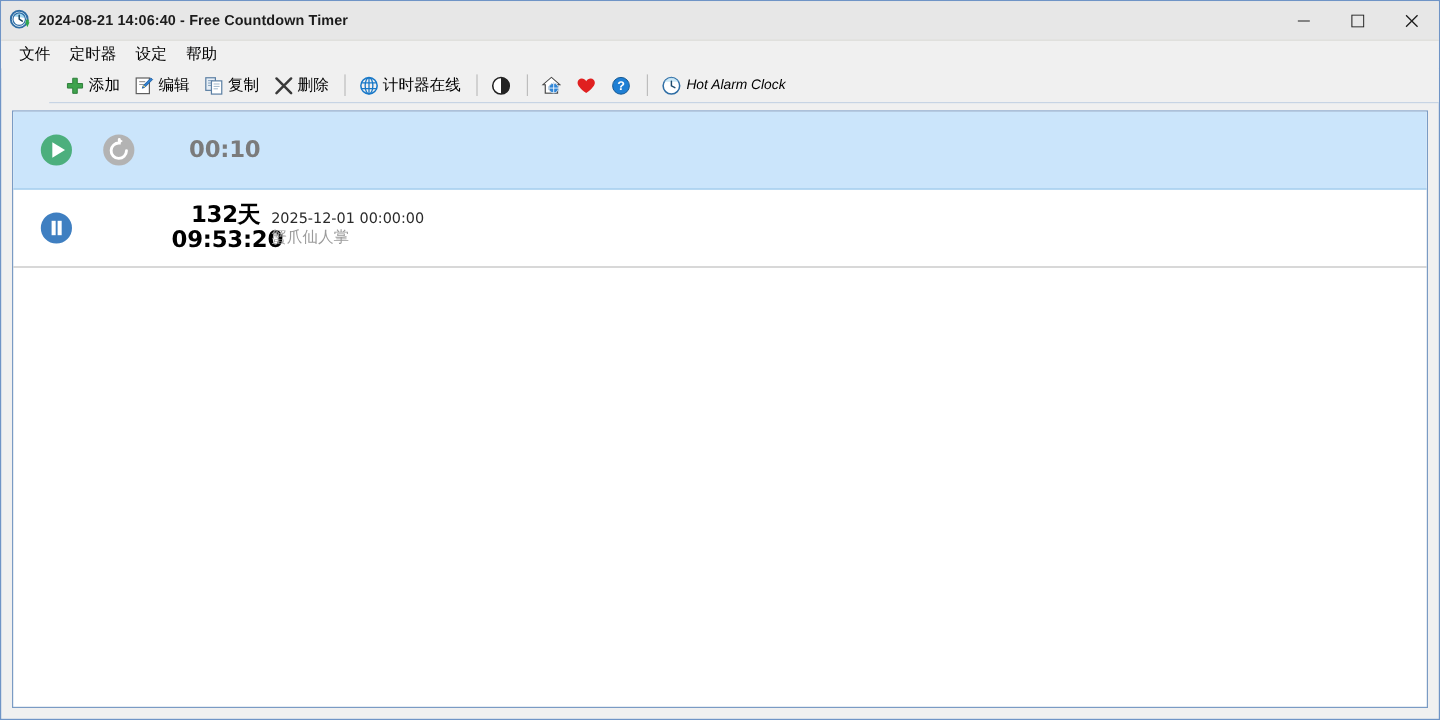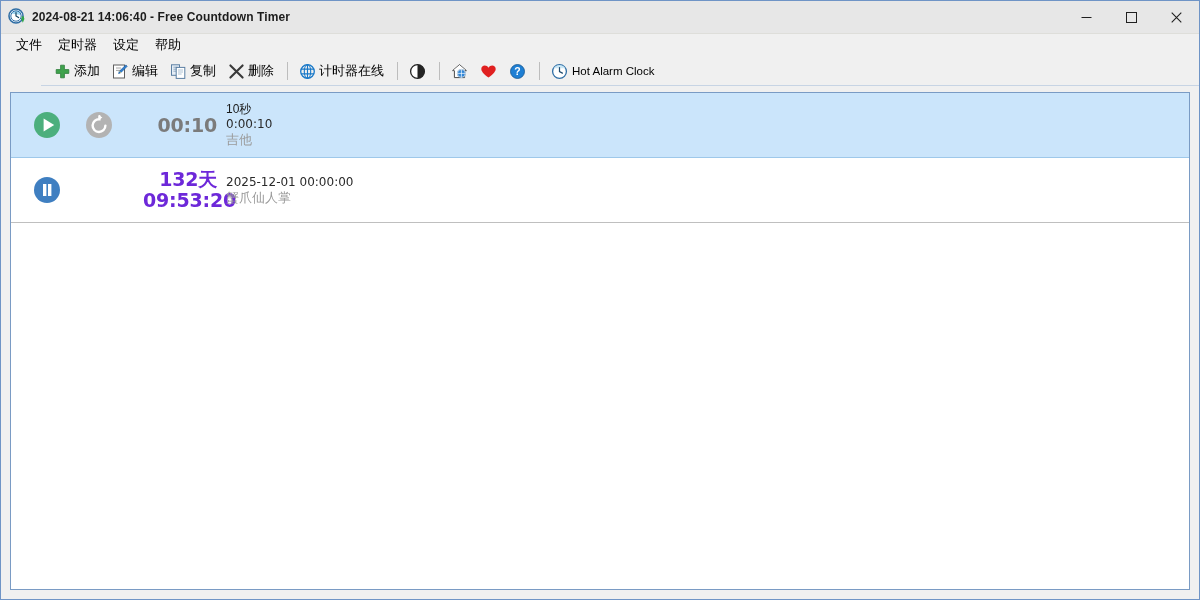--- a/index.html
+++ b/index.html
@@ -99,21 +99,21 @@
     height: 24px;
     padding: 0 5px;
     margin-right: 2px;
     white-space: nowrap;
   }
   .tb-label {
     font-size: 13px;
     color: #000;
     margin-left: 3px;
   }
-  .tb-label.latin { font-size: 11.5px; margin-left: 4px; }
+  .tb-label.latin { font-size: 11.5px; margin-left: 4px; font-style: italic; }
   .tb-sep {
     width: 1px;
     height: 18px;
     background: #bdbdbd;
     margin: 0 6px;
     flex: 0 0 auto;
   }
   .tb-ico {
     width: 17px;
     height: 17px;
@@ -163,21 +163,21 @@
     text-align: right;
     font-family: "DejaVu Sans", "Liberation Sans", sans-serif;
     font-weight: bold;
     font-size: 19px;
     line-height: 19px;
     letter-spacing: -0.2px;
   }
   .row-time .l1 { display:block; }
   .row-time .l2 { display:block; margin-top: 2px; }
   .row-time.gray { color: #7b7b7b; }
-  .row-time.dark { color: #6d28d9; }
+  .row-time.dark { color: #000000; }
   .row-info {
     flex: 1 1 auto;
     padding-left: 9px;
     display: flex;
     flex-direction: column;
     justify-content: center;
   }
   .info-title {
     font-size: 12px;
     line-height: 15px;
@@ -365,25 +365,20 @@
             <svg class="ctrl-ico" viewBox="0 0 30 30">
               <circle cx="15" cy="15" r="13" fill="#b3b3b3"></circle>
               <path d="M21.4 15.6 A6.4 6.4 0 1 1 15.4 9.2 L15.4 6.2" fill="none" stroke="#ffffff" stroke-width="2.4" stroke-linecap="round"></path>
               <path d="M18.4 7.6 L15.2 5.6 L15.2 9.8 Z" fill="#ffffff"></path>
             </svg>
           </span>
         </div>
         <div class="row-time gray">
           <span class="l1">00:10</span>
         </div>
-        <div class="row-info">
-          <span class="info-title">10秒</span>
-          <span class="info-target">0:00:10</span>
-          <span class="info-sound">吉他</span>
-        </div>
       </div>
 
       <div class="row">
         <div class="row-ctrl">
           <span class="ctrl-ico">
             <svg class="ctrl-ico" viewBox="0 0 30 30">
               <circle cx="15" cy="15" r="13" fill="#3f7fc1"></circle>
               <rect x="11" y="9" width="3.4" height="12" fill="#ffffff"></rect>
               <rect x="16" y="9" width="3.4" height="12" fill="#ffffff"></rect>
             </svg>

